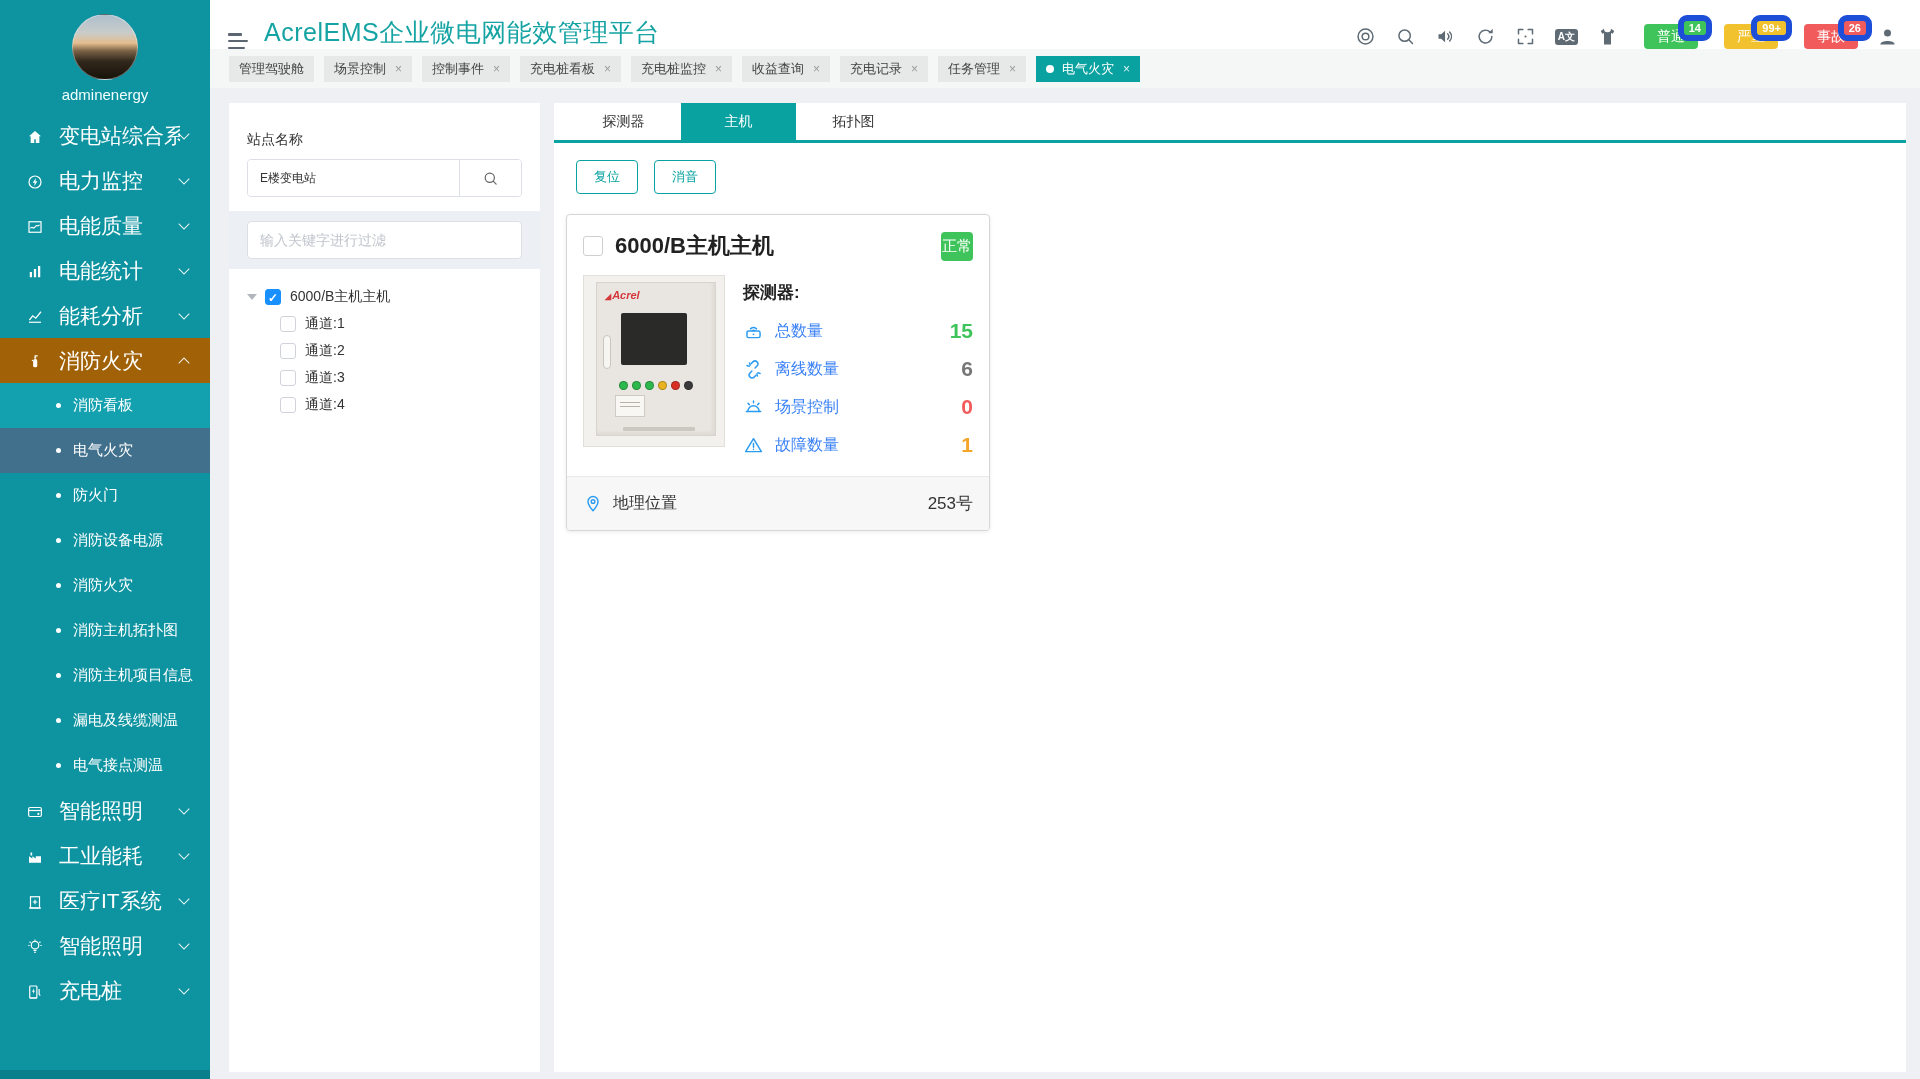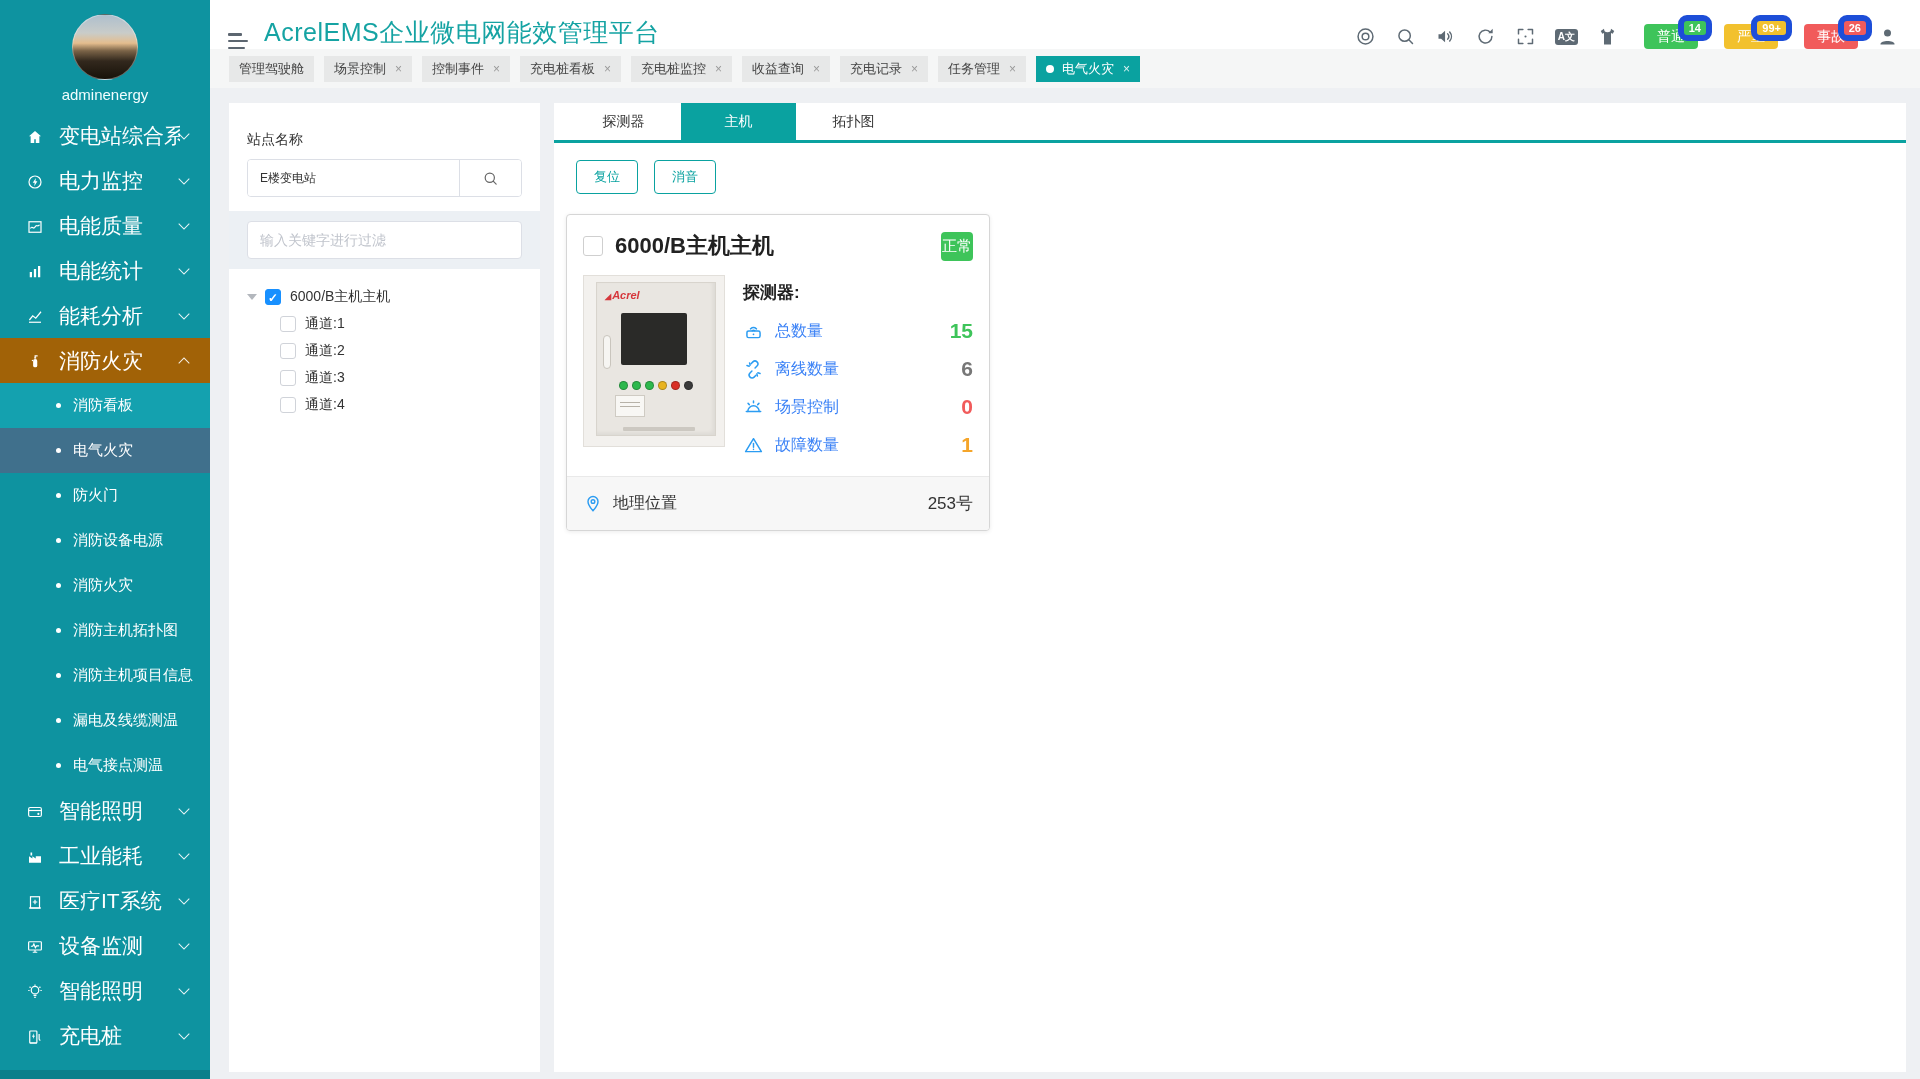--- a/index.html
+++ b/index.html
@@ -229,29 +229,20 @@
           <span class="lbl">工业能耗</span>
           <span class="chev"></span>
         </div>
         <div class="mi">
           <span class="mico"><svg viewBox="0 0 24 24">
               <rect x="6" y="5" width="12" height="15"></rect>
               <path d="M12 9v6M9 12h6"></path>
               <path d="M4 20h16"></path>
             </svg></span>
           <span class="lbl">医疗IT系统</span>
-          <span class="chev"></span>
-        </div>
-        <div class="mi">
-          <span class="mico"><svg viewBox="0 0 24 24">
-              <rect x="3.5" y="5" width="17" height="11" rx="1"></rect>
-              <path d="M6.5 11h2.5l1.5-3 2 5 1.5-2.5h3.5"></path>
-              <path d="M12 16v3M9 19h6"></path>
-            </svg></span>
-          <span class="lbl">设备监测</span>
           <span class="chev"></span>
         </div>
         <div class="mi">
           <span class="mico"><svg viewBox="0 0 24 24">
               <circle cx="12" cy="9.5" r="5"></circle>
               <path d="M10 16.5h4M10.6 19h2.8"></path>
               <path d="M12 2v1.6M4.8 5l1.3 1.3M19.2 5l-1.3 1.3M3 10h1.8M19.2 10H21"></path>
             </svg></span>
           <span class="lbl">智能照明</span>
           <span class="chev"></span>

